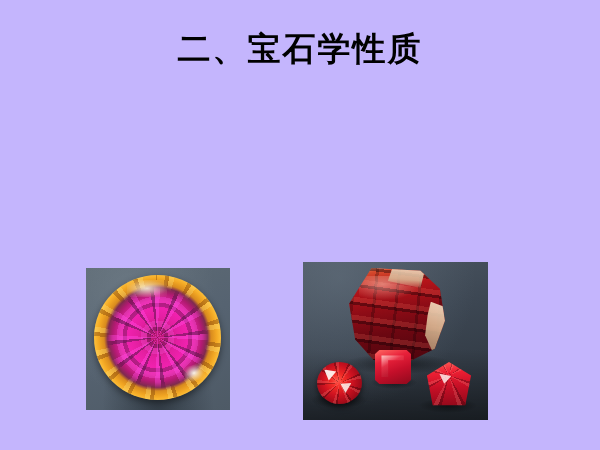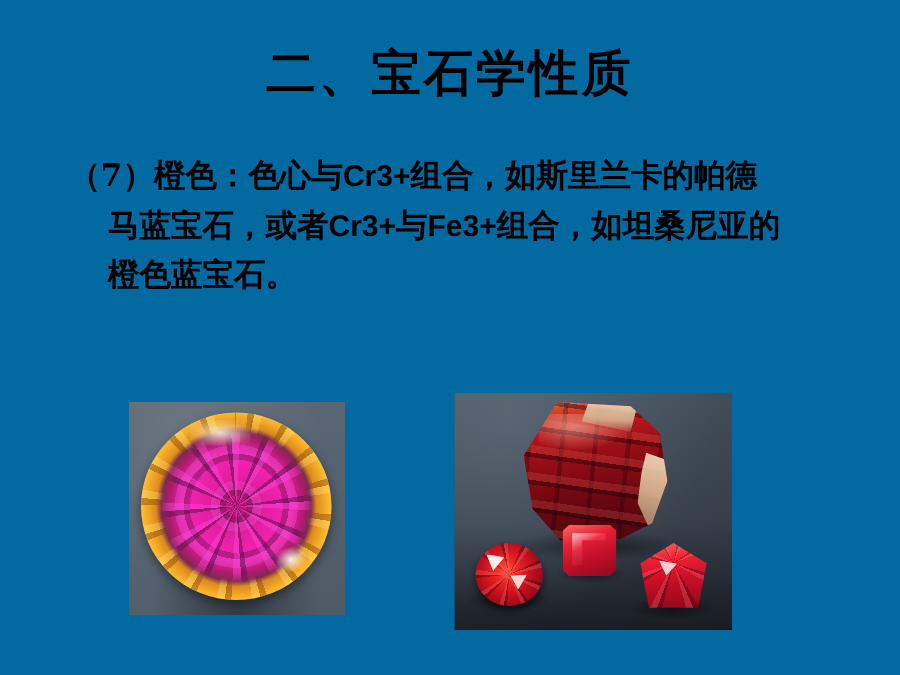--- a/index.html
+++ b/index.html
@@ -10,21 +10,21 @@
     width: 600px;
     height: 450px;
     overflow: hidden;
     background: #5ff2f8;
     font-family: "Liberation Serif", serif;
   }
   #slide {
     position: relative;
     width: 600px;
     height: 450px;
-    background: #0369a1;
+    background: #c4b5fd;
     box-sizing: border-box;
   }
 
   
   #slide-title {
     position: absolute;
     left: 0;
     top: 28px;
     width: 600px;
     text-align: center;
@@ -322,25 +322,20 @@
 </style>
 </head>
 <body>
 
 <div id="slide">
 
   <div id="slide-title">二、宝石学性质</div>
 
   <div id="body-text">
 
-    <div class="para" id="para-7">
-      <span>（7）</span><span>橙色：色心与</span><span class="latin">Cr3+</span><span>组合，如斯里兰卡的帕德</span>
-      <span class="cont"><span>马蓝宝石，或者</span><span class="latin">Cr3+</span><span>与</span><span class="latin">Fe3+</span><span>组合，如坦桑尼亚的</span></span>
-      <span class="cont">橙色蓝宝石。</span>
-    </div>
 
 
   </div>
 
   <div class="photo" id="photo-left">
     <div class="bg-shade"></div>
     <div id="gem-round">
       <div class="facet-core"></div>
       <div class="facet-rim"></div>
       <div class="glint-b"></div>

